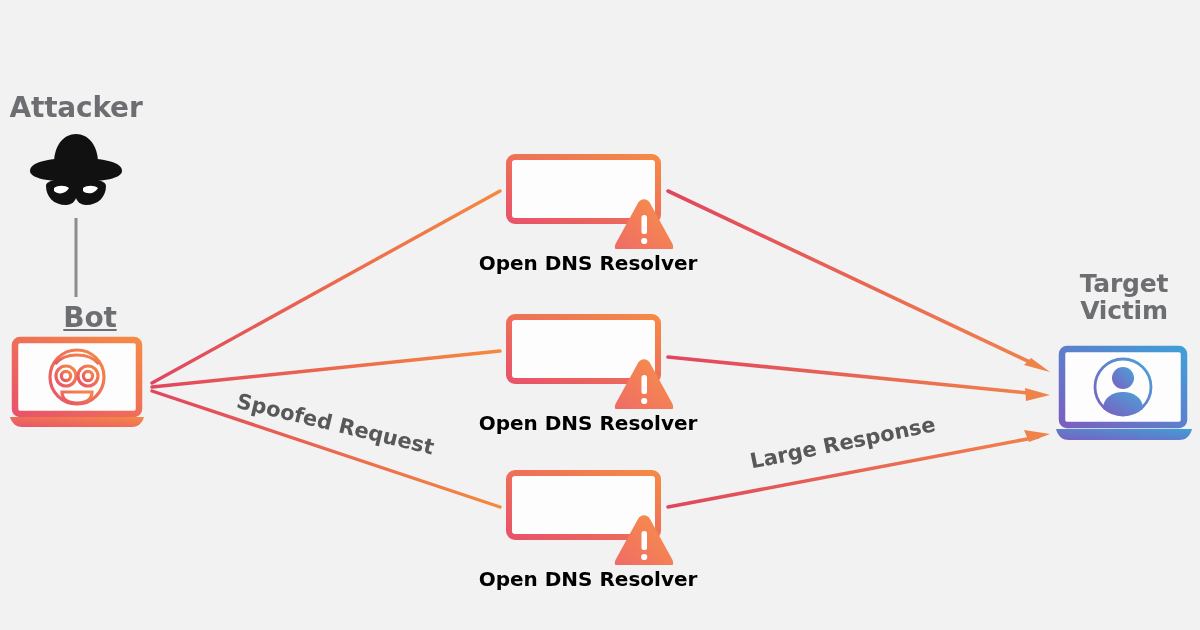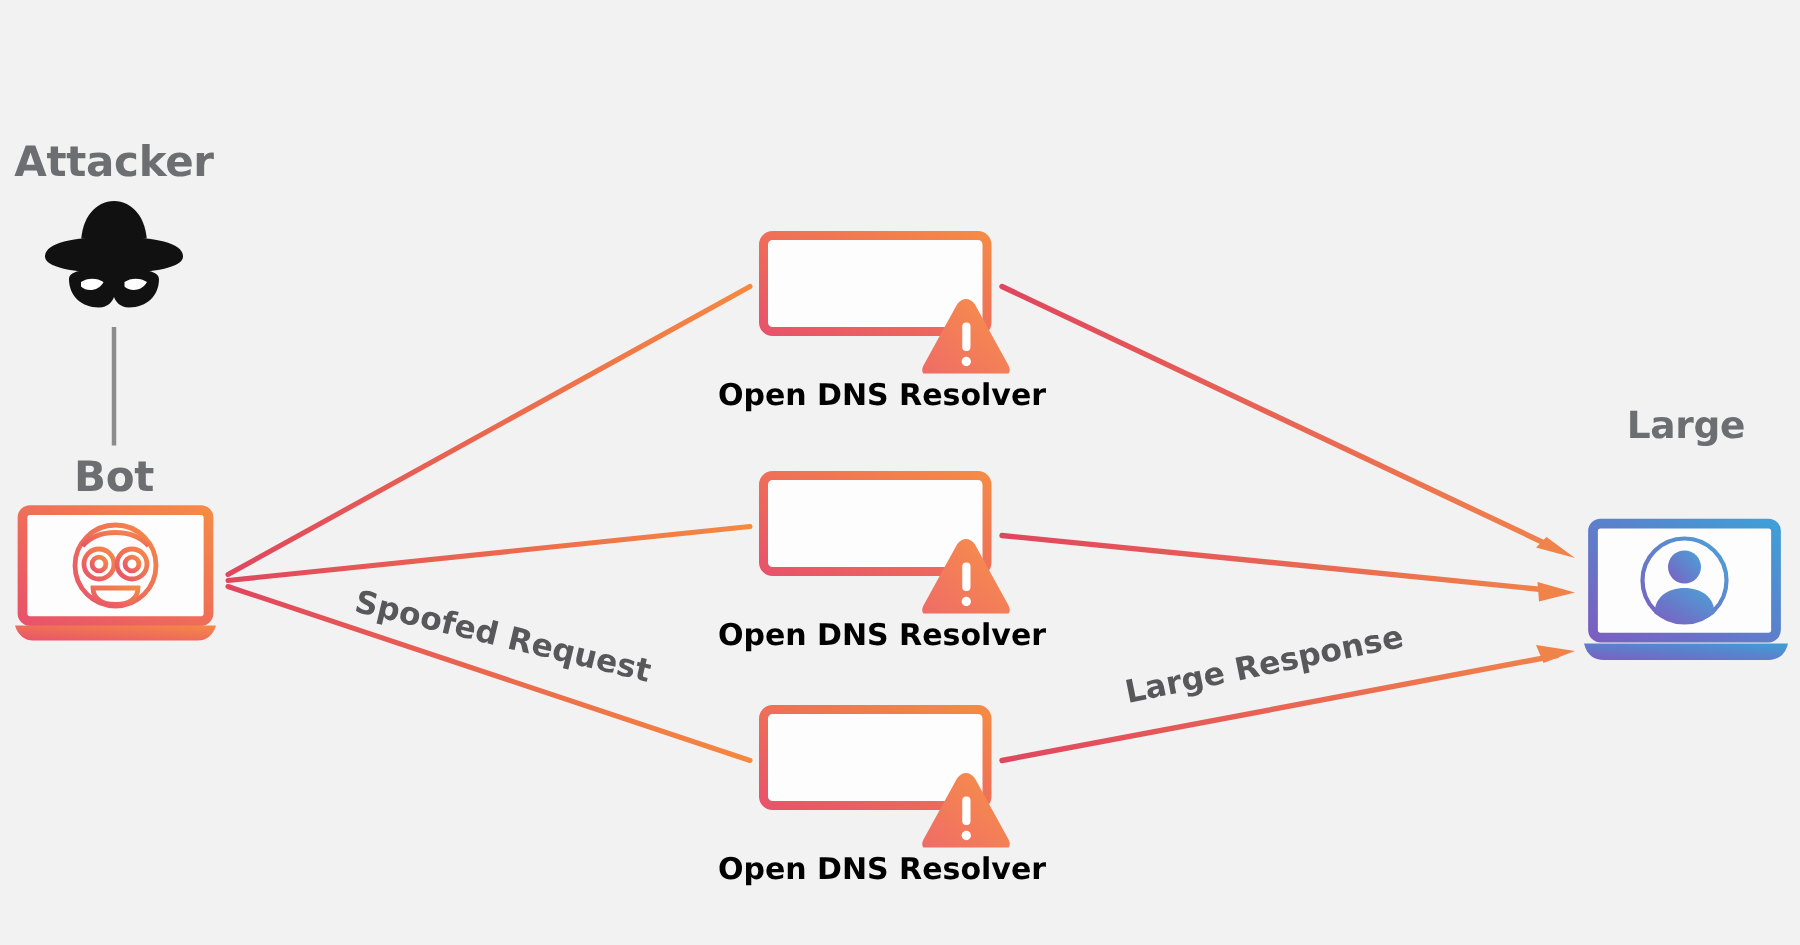--- a/index.html
+++ b/index.html
@@ -35,24 +35,25 @@
     white-space: nowrap;
     text-align: center;
   }
   .lbl-attacker {
     left: 0px;
     top: 46px;
     width: 152px;
     font-size: 28px;
   }
   .lbl-bot {
-    left: 0px;
+    left: 14px;
     top: 256px;
     width: 152px;
     font-size: 28px;
+    text-decoration: underline;
   }
   .lbl-target {
     left: 1048px;
     top: 225px;
     width: 152px;
     font-size: 25px;
     line-height: 1.08;
   }
   .resolver-label {
     position: absolute;
@@ -279,21 +280,22 @@
       </g>
       <line x1="20" y1="78" x2="140" y2="78" stroke="url(#srvGrad3)" stroke-width="4.5" stroke-linecap="round"></line>
       <path d="M133 50 C136 45, 142 45, 145 50 L167 90 C170 95, 167 99, 161 99 L117 99 C111 99, 108 95, 111 90 Z" fill="url(#triGrad3)"></path>
       <rect x="136.5" y="62" width="5.5" height="19" rx="2.6" fill="#ffffff"></rect>
       <circle cx="139.2" cy="88" r="3.1" fill="#ffffff"></circle>
     </svg>
   </div>
   <div class="resolver-label rl-3">Open DNS Resolver</div>
 
   <div class="node-label lbl-target">
-    <div>Large</div>
+    <div>Target</div>
+    <div>Victim</div>
   </div>
 
   <div class="icon-wrap ic-target">
     <svg viewBox="0 0 140 100" width="140" height="100" xmlns="http://www.w3.org/2000/svg">
       <defs>
         <linearGradient id="vicGrad" x1="0" y1="1" x2="1" y2="0">
           <stop offset="0%" stop-color="#7b5fc0"></stop>
           <stop offset="100%" stop-color="#3f9fd6"></stop>
         </linearGradient>
         <linearGradient id="vicGradFig" x1="0" y1="1" x2="1" y2="0">

